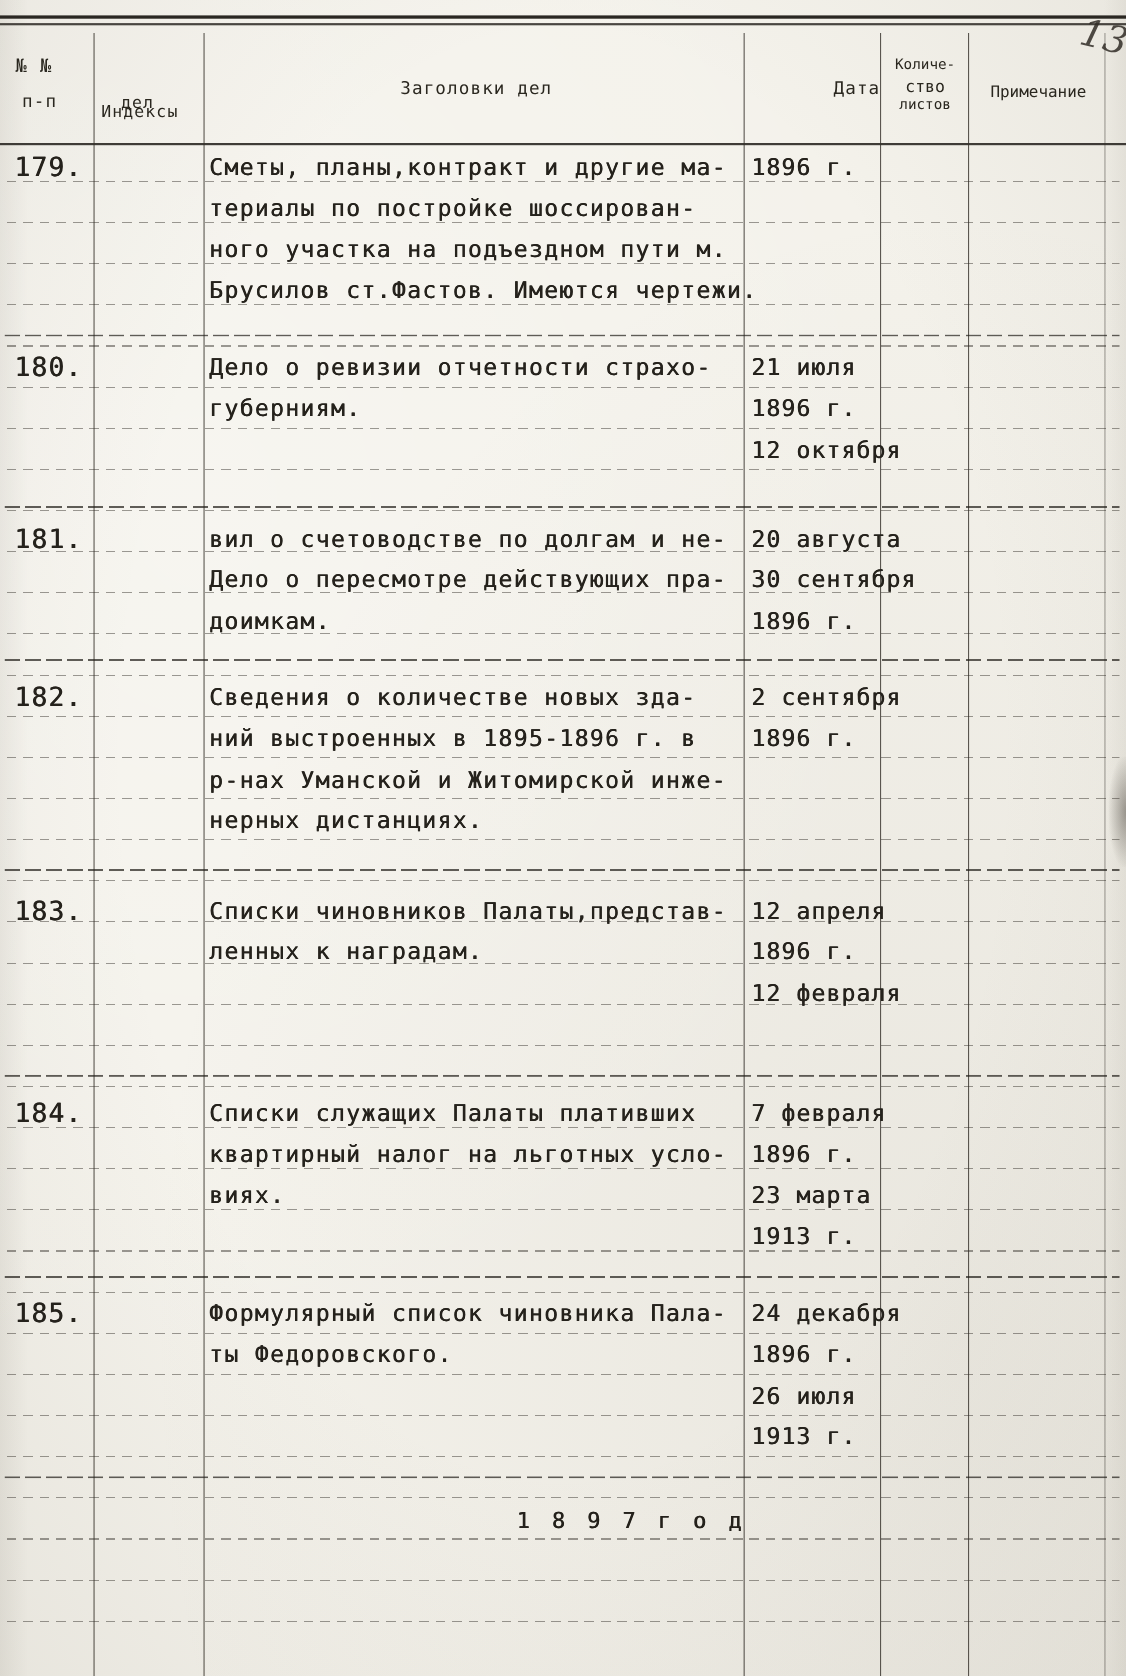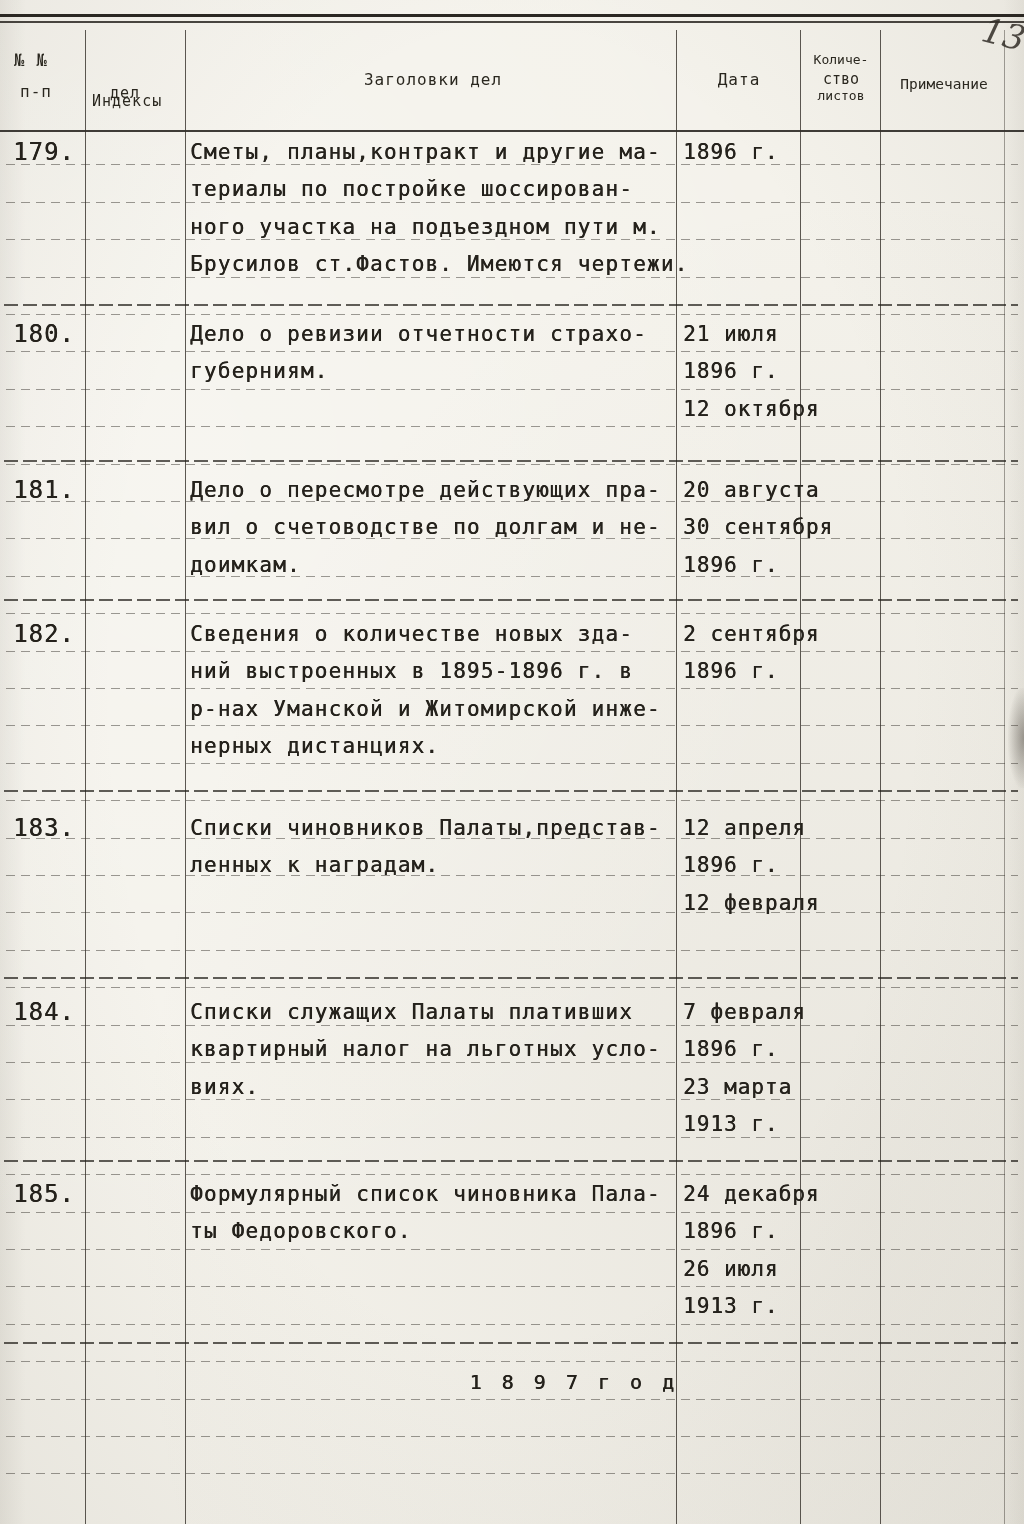--- a/index.html
+++ b/index.html
@@ -49,21 +49,21 @@
     -webkit-mask-image:repeating-linear-gradient(90deg, #000 0 14px, transparent 14px 19px);
             mask-image:repeating-linear-gradient(90deg, #000 0 14px, transparent 14px 19px);
   }
   
   .hdr{position:absolute;letter-spacing:1px;color:#2a271f;}
   .hdr-num1{left:14px;top:50px;font-size:17px;}
   .hdr-num2{left:20px;top:82px;font-size:16px;}
   .hdr-idx1{left:92px;top:48px;font-size:15px;margin-top:44px;}
   .hdr-idx2{left:110px;top:84px;font-size:15px;}
   .hdr-titles{left:190px;width:486px;top:70px;text-align:center;font-size:16px;}
-  .hdr-date{left:678px;width:122px;top:70px;text-align:center;font-size:16px;}
+  .hdr-date{left:678px;width:122px;top:70px;text-align:center;font-size:16px;padding-left:40px;}
   .hdr-sh1{left:802px;width:78px;top:52px;text-align:center;font-size:13px;letter-spacing:0;}
   .hdr-sh2{left:802px;width:78px;top:70px;text-align:center;font-size:15px;letter-spacing:0;}
   .hdr-sh3{left:802px;width:78px;top:88px;text-align:center;font-size:13px;letter-spacing:0;}
   .hdr-note{left:882px;width:124px;top:76px;text-align:center;font-size:14.5px;letter-spacing:0;}
   
   .row{position:absolute;left:0;width:100%;}
   .cell{position:absolute;top:0;}
   .cell .line{height:37.4px;line-height:37.4px;white-space:nowrap;}
   .num{left:13px;width:72px;font-size:24px;letter-spacing:1px;line-height:37.4px;
        text-shadow:0.4px 0 0 currentColor;}
@@ -152,22 +152,22 @@
     <div class="cell date">
         <div class="line">21 июля</div>
         <div class="line">1896 г.</div>
         <div class="line">12 октября</div>
       </div>
   </div>
 
   <div class="row" style="top:472px">
     <div class="cell num">181.</div>
     <div class="cell title">
+        <div class="line">вил о счетоводстве по долгам и не-</div>
         <div class="line">Дело о пересмотре действующих пра-</div>
-        <div class="line">вил о счетоводстве по долгам и не-</div>
         <div class="line">доимкам.</div>
       </div>
     <div class="cell date">
         <div class="line">20 августа</div>
         <div class="line">30 сентября</div>
         <div class="line">1896 г.</div>
       </div>
   </div>
 
   <div class="row" style="top:616px">

